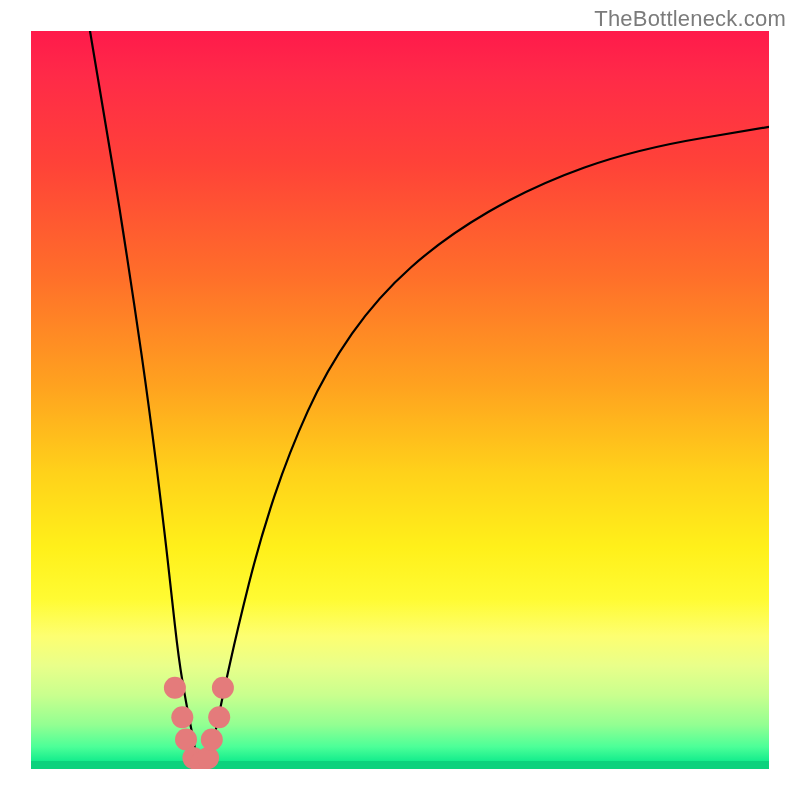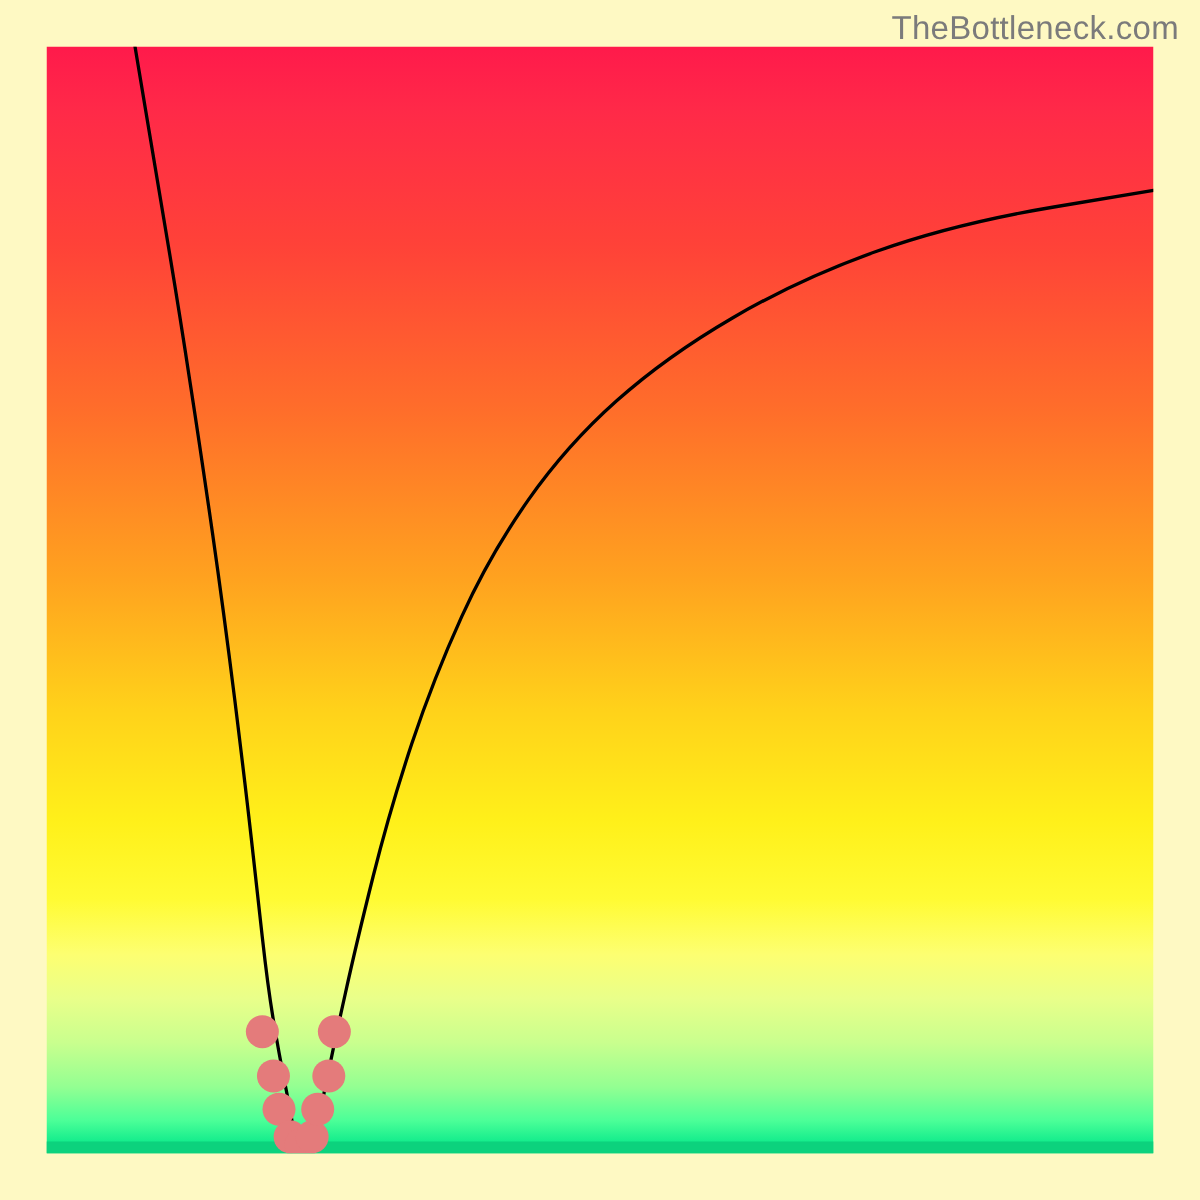--- a/index.html
+++ b/index.html
@@ -7,21 +7,21 @@
     padding: 0;
     width: 800px;
     height: 800px;
     overflow: hidden;
     background: #000;
     font-family: Arial, Helvetica, sans-serif;
   }
   .frame {
     position: absolute;
     inset: 0;
-    background: #fef9c3;
+    background: #ffffff;
   }
   .plot-area {
     position: absolute;
     left: 31px;
     top: 31px;
     width: 738px;
     height: 738px;
     overflow: hidden;
   }
   .gradient-bg {

